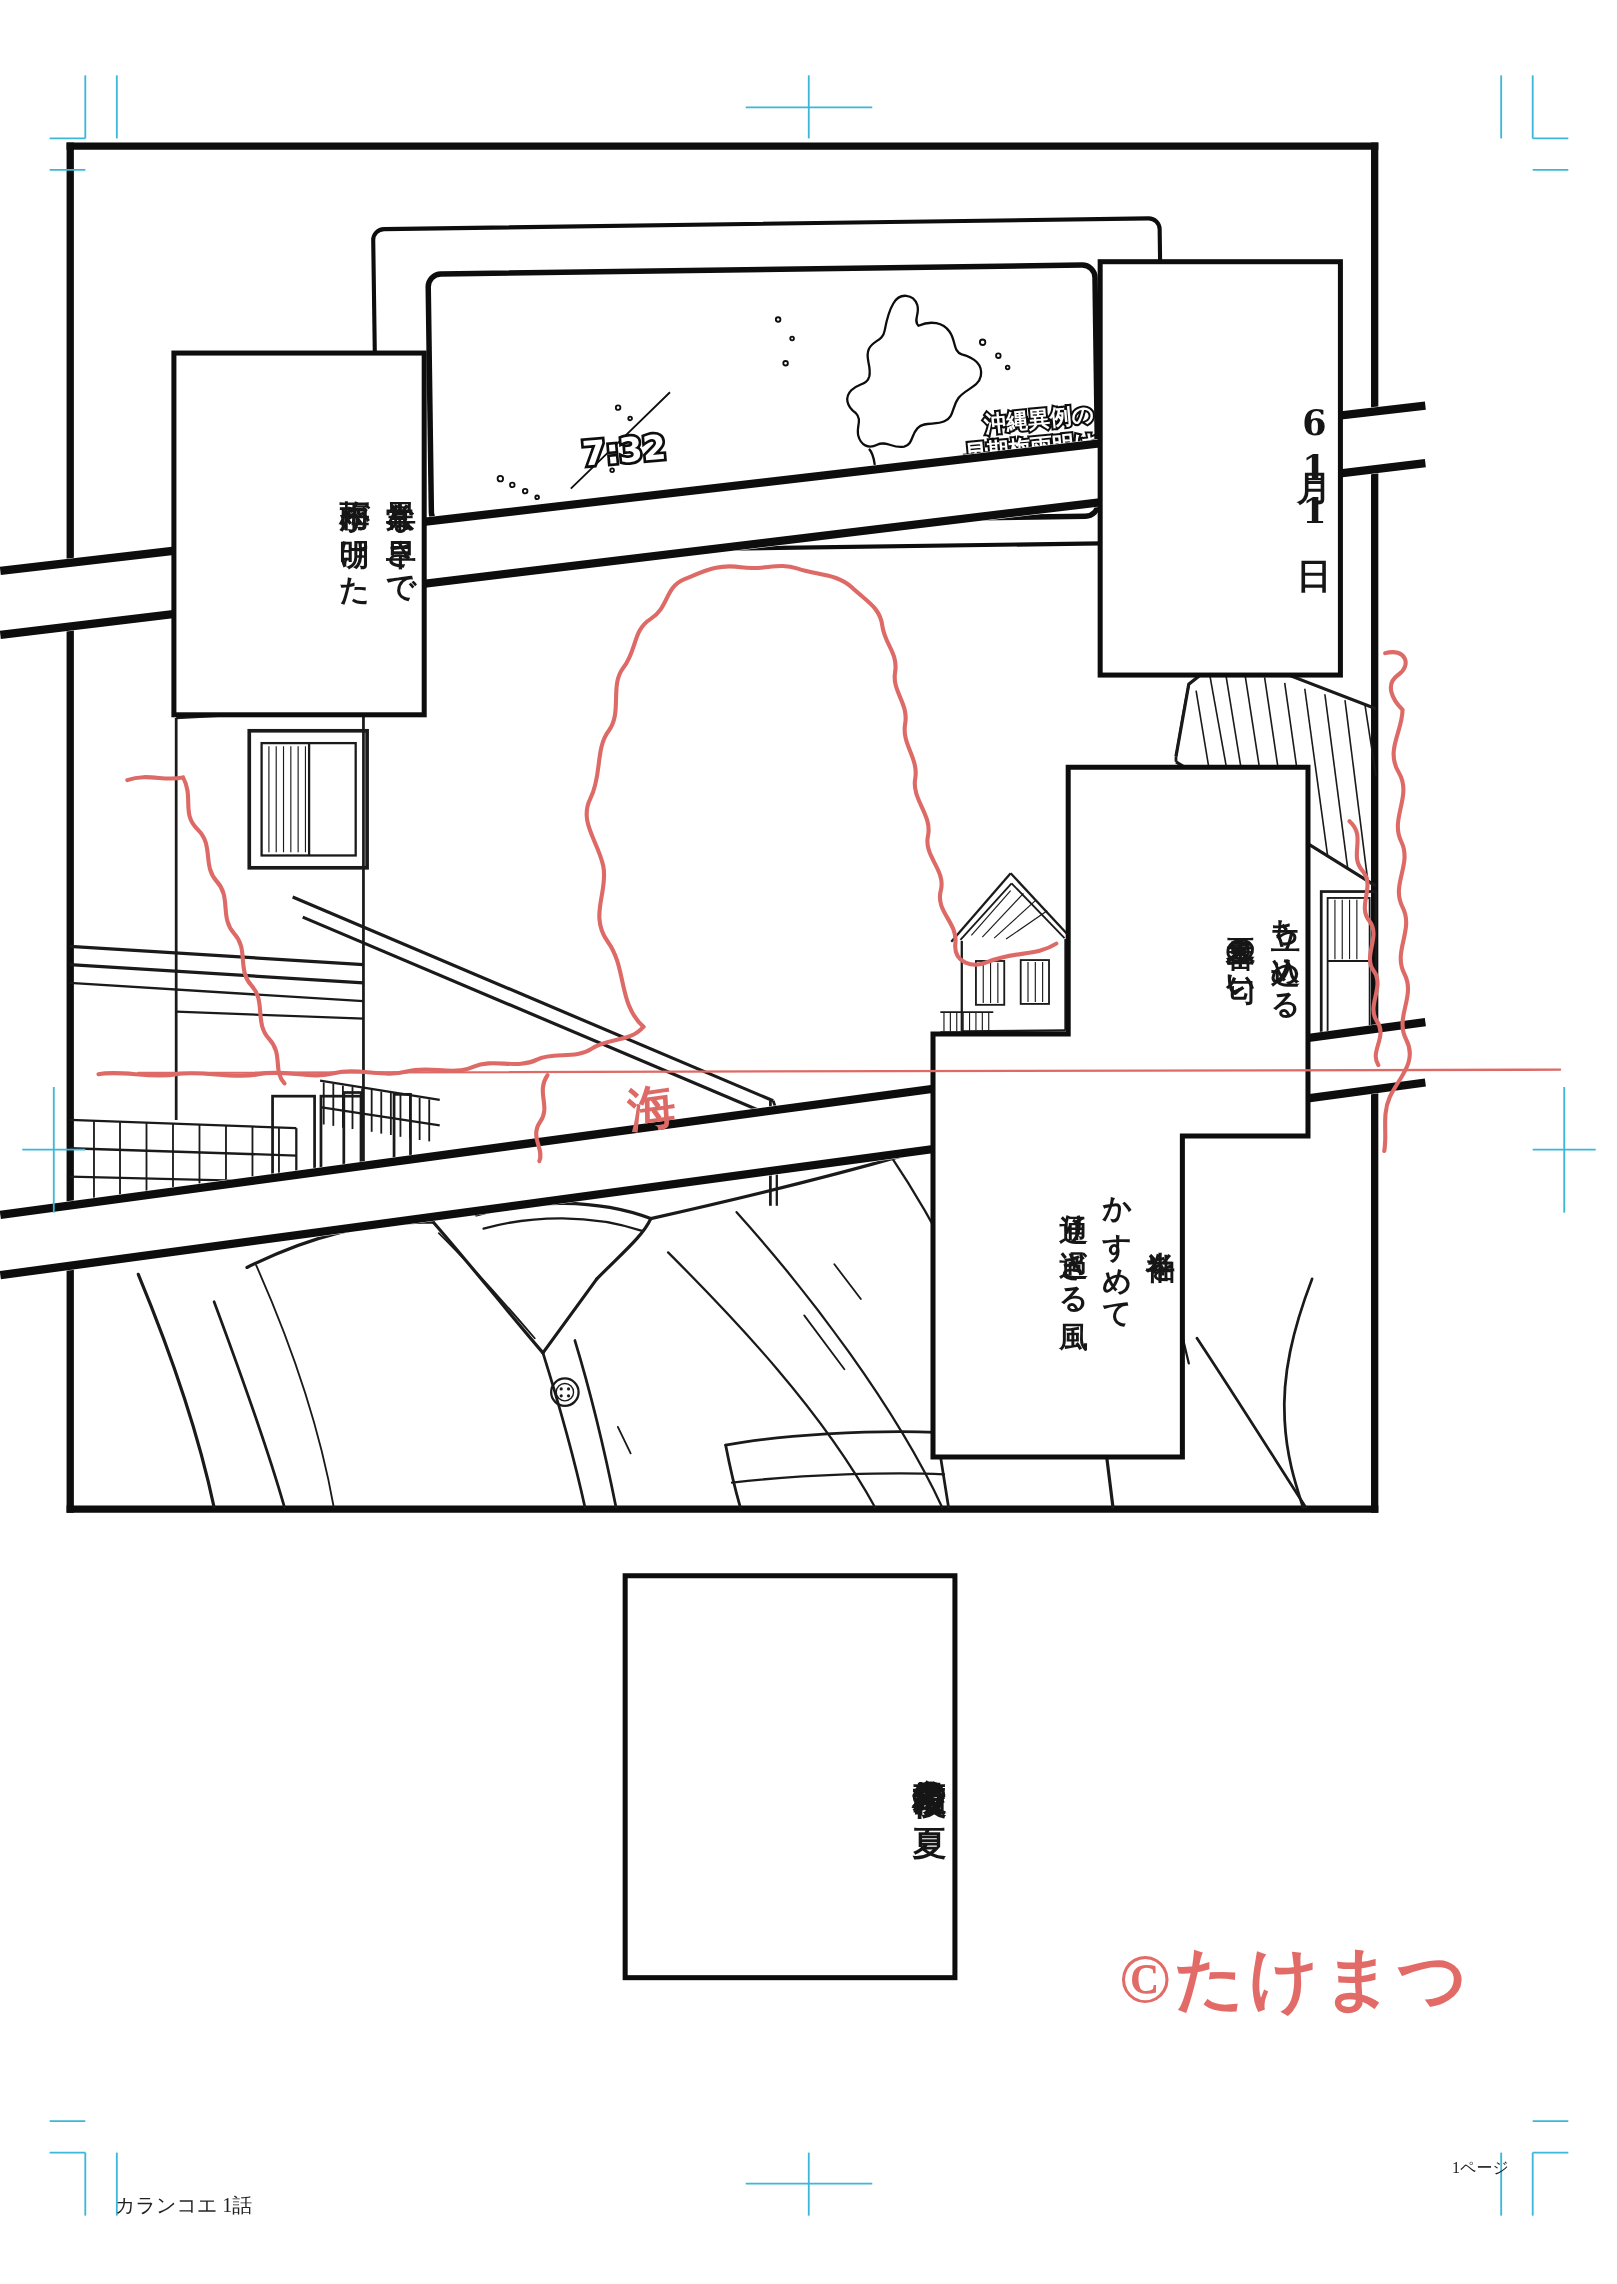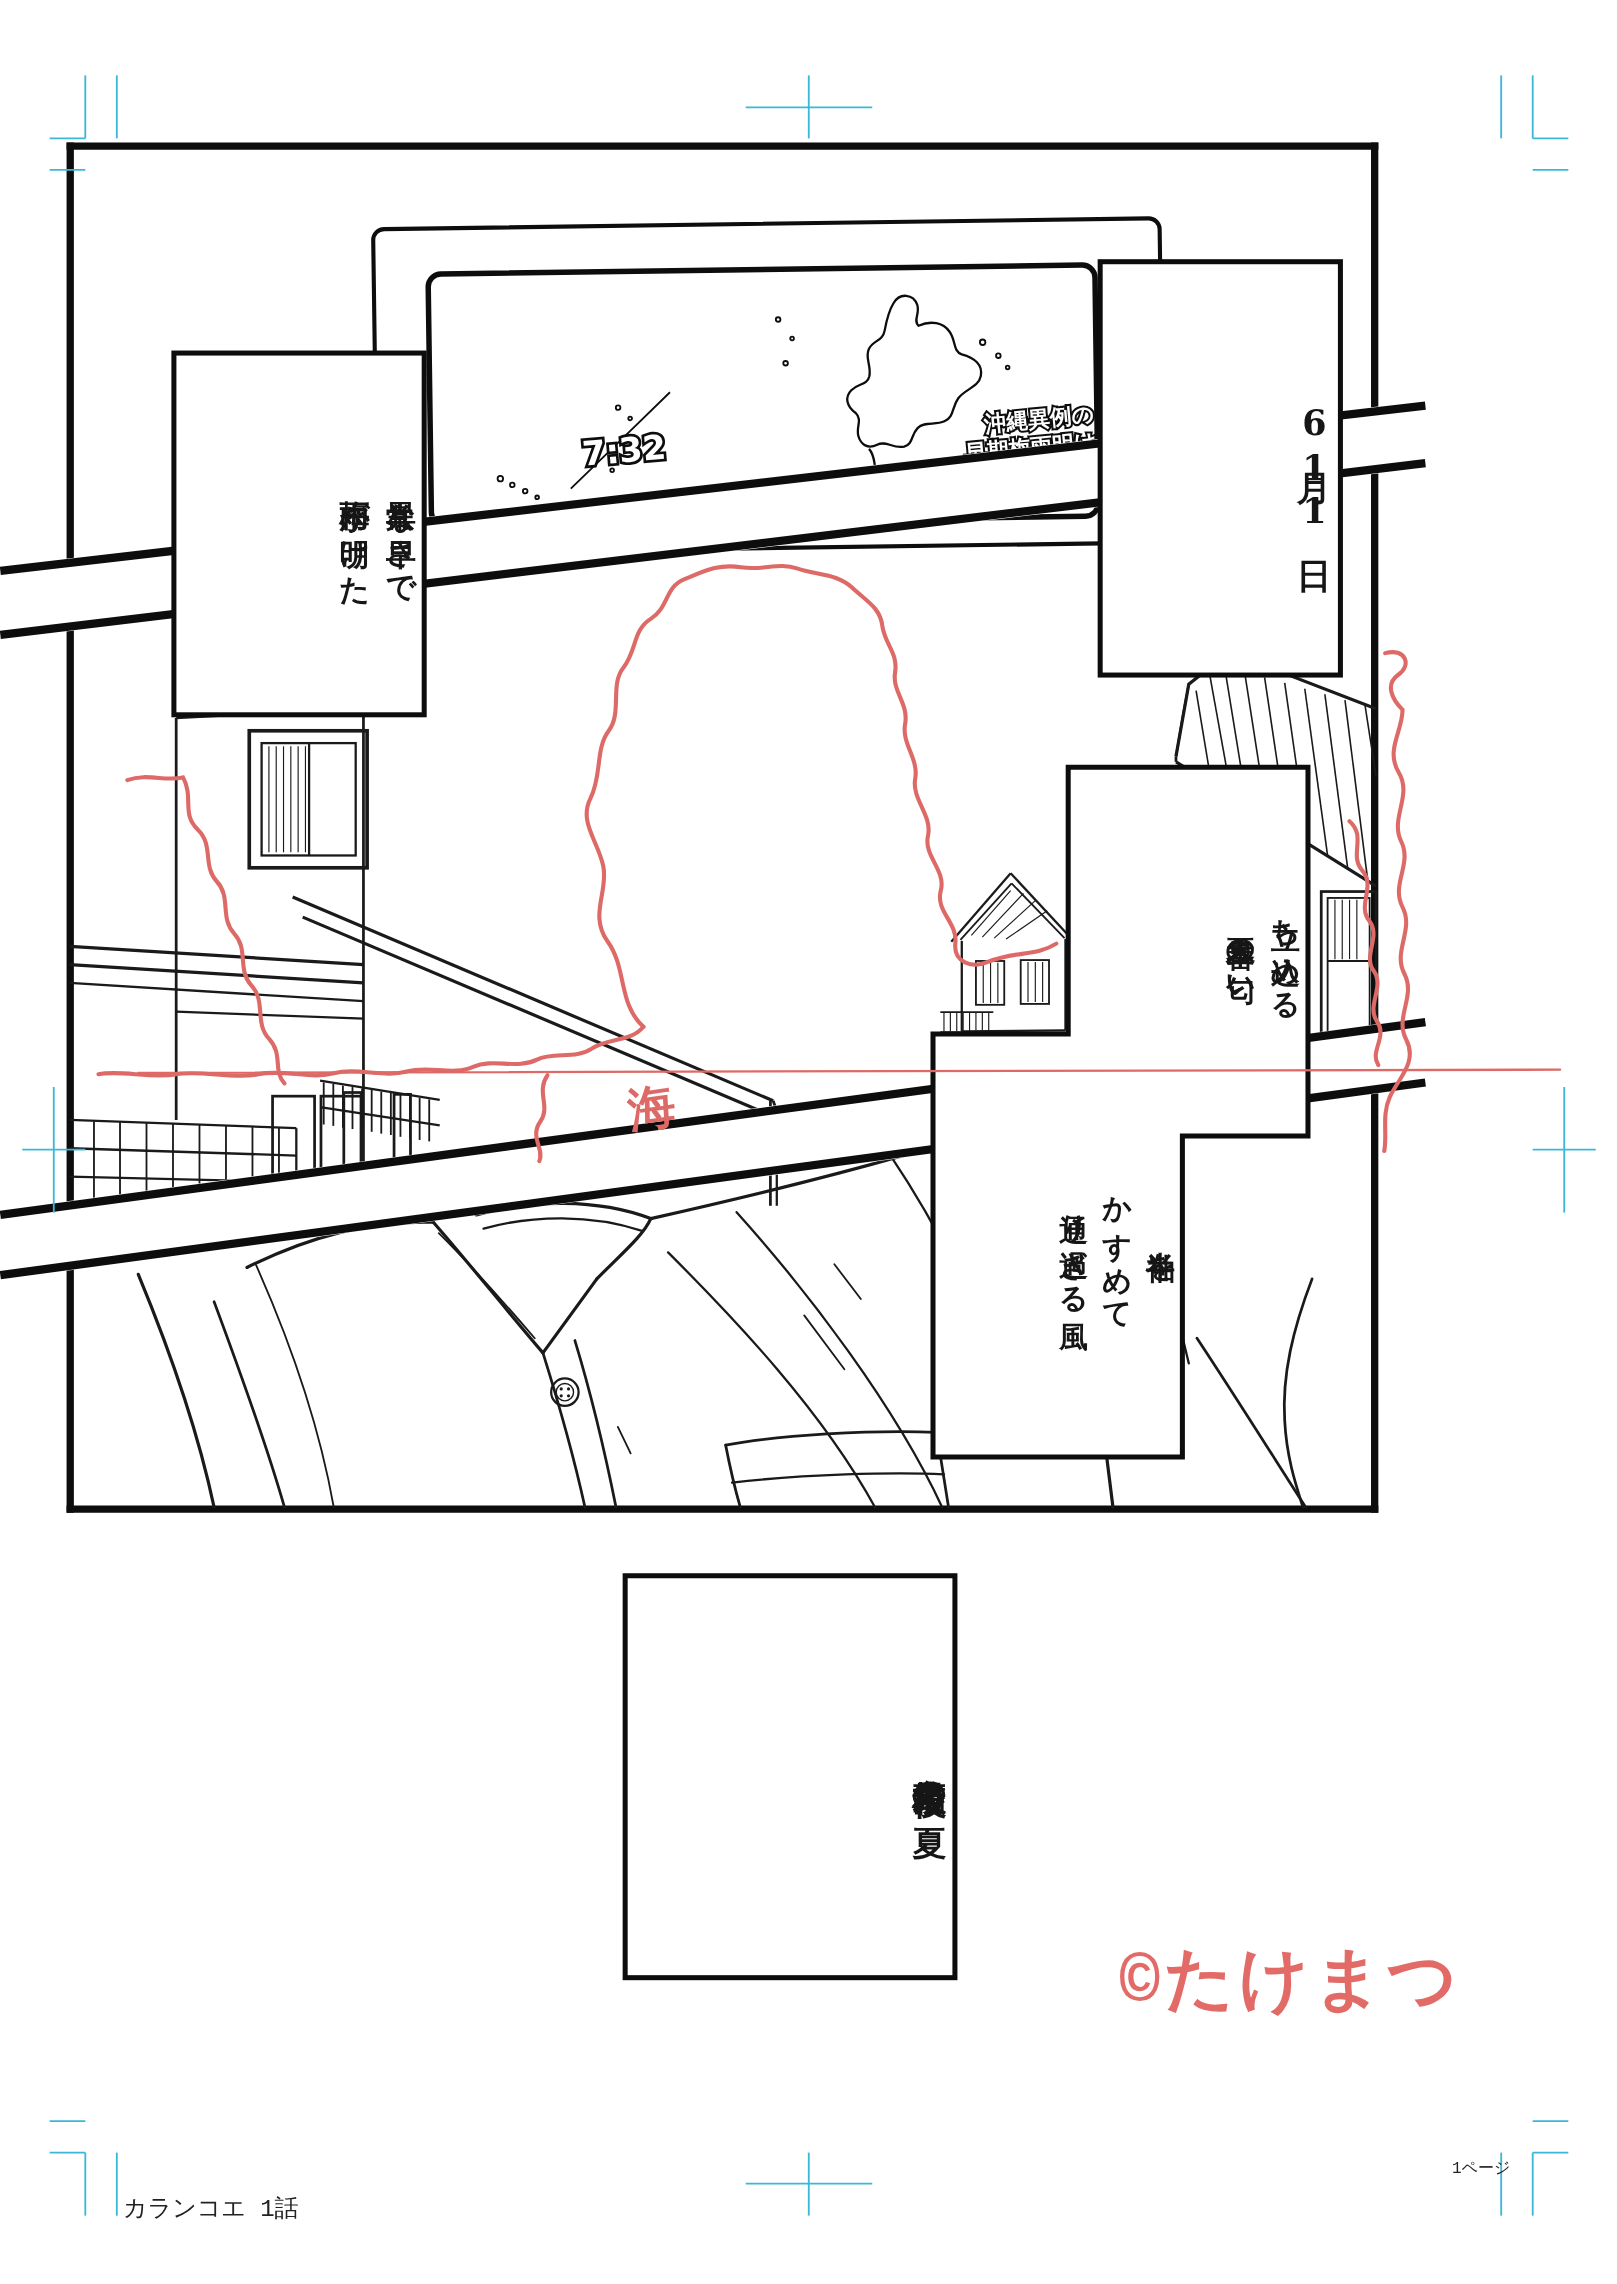--- a/index.html
+++ b/index.html
@@ -3,21 +3,21 @@
 <meta charset="utf-8">
 <style>
   html,body{margin:0;padding:0;background:#fff;}
   .page{position:relative;width:1618px;height:2291px;background:#ffffff;overflow:hidden;
         font-family:"DejaVu Serif","Liberation Serif",serif;}
   svg.art{position:absolute;left:0;top:0;}
   .cap-text{position:absolute;writing-mode:vertical-rl;text-orientation:upright;
             color:#161616;font-weight:600;letter-spacing:.06em;text-align:center;
             font-family:"DejaVu Serif","Liberation Serif",serif;}
   .cap-line{display:block;}
-  .hnote{position:absolute;font-family:Liberation Mono, monospace;color:#222;text-align:right;}
+  .hnote{position:absolute;font-family:Liberation Serif, serif;color:#222;text-align:right;}
 </style>
 </head>
 <body>
 
 <div class="page">
 
 <svg class="art" width="1618" height="2291" viewBox="0 0 3541 5016">
 
   <g stroke="#0d0d0d" stroke-width="16">
     <line x1="145" y1="320" x2="3017" y2="320"></line>
@@ -325,18 +325,18 @@
   <span class="cap-line">かすめて</span>
   <span class="cap-line">通り過ぎる風</span>
 </div>
 
 <div class="cap-text" style="left:625px;top:1585px;width:330px;height:384px;font-size:34px;line-height:1.5;padding-right:139px;">
   <span class="cap-line">高校最後の夏</span>
 </div>
 
 <div class="hnote" style="left:1119px;top:1933px;font-size:69px;font-weight:bold;color:#e26b68;letter-spacing:3.7px;">©たけまつ</div>
 
-<div class="hnote" style="left:115px;top:2192px;font-size:24px;padding-left:8px;">カランコエ 1話</div>
+<div class="hnote" style="left:115px;top:2192px;font-size:20px;">カランコエ 1話</div>
 
 <div class="hnote" style="left:1452px;top:2158px;font-size:16px;">1ページ</div>
 
 </div>
 
 
 </body></html>

